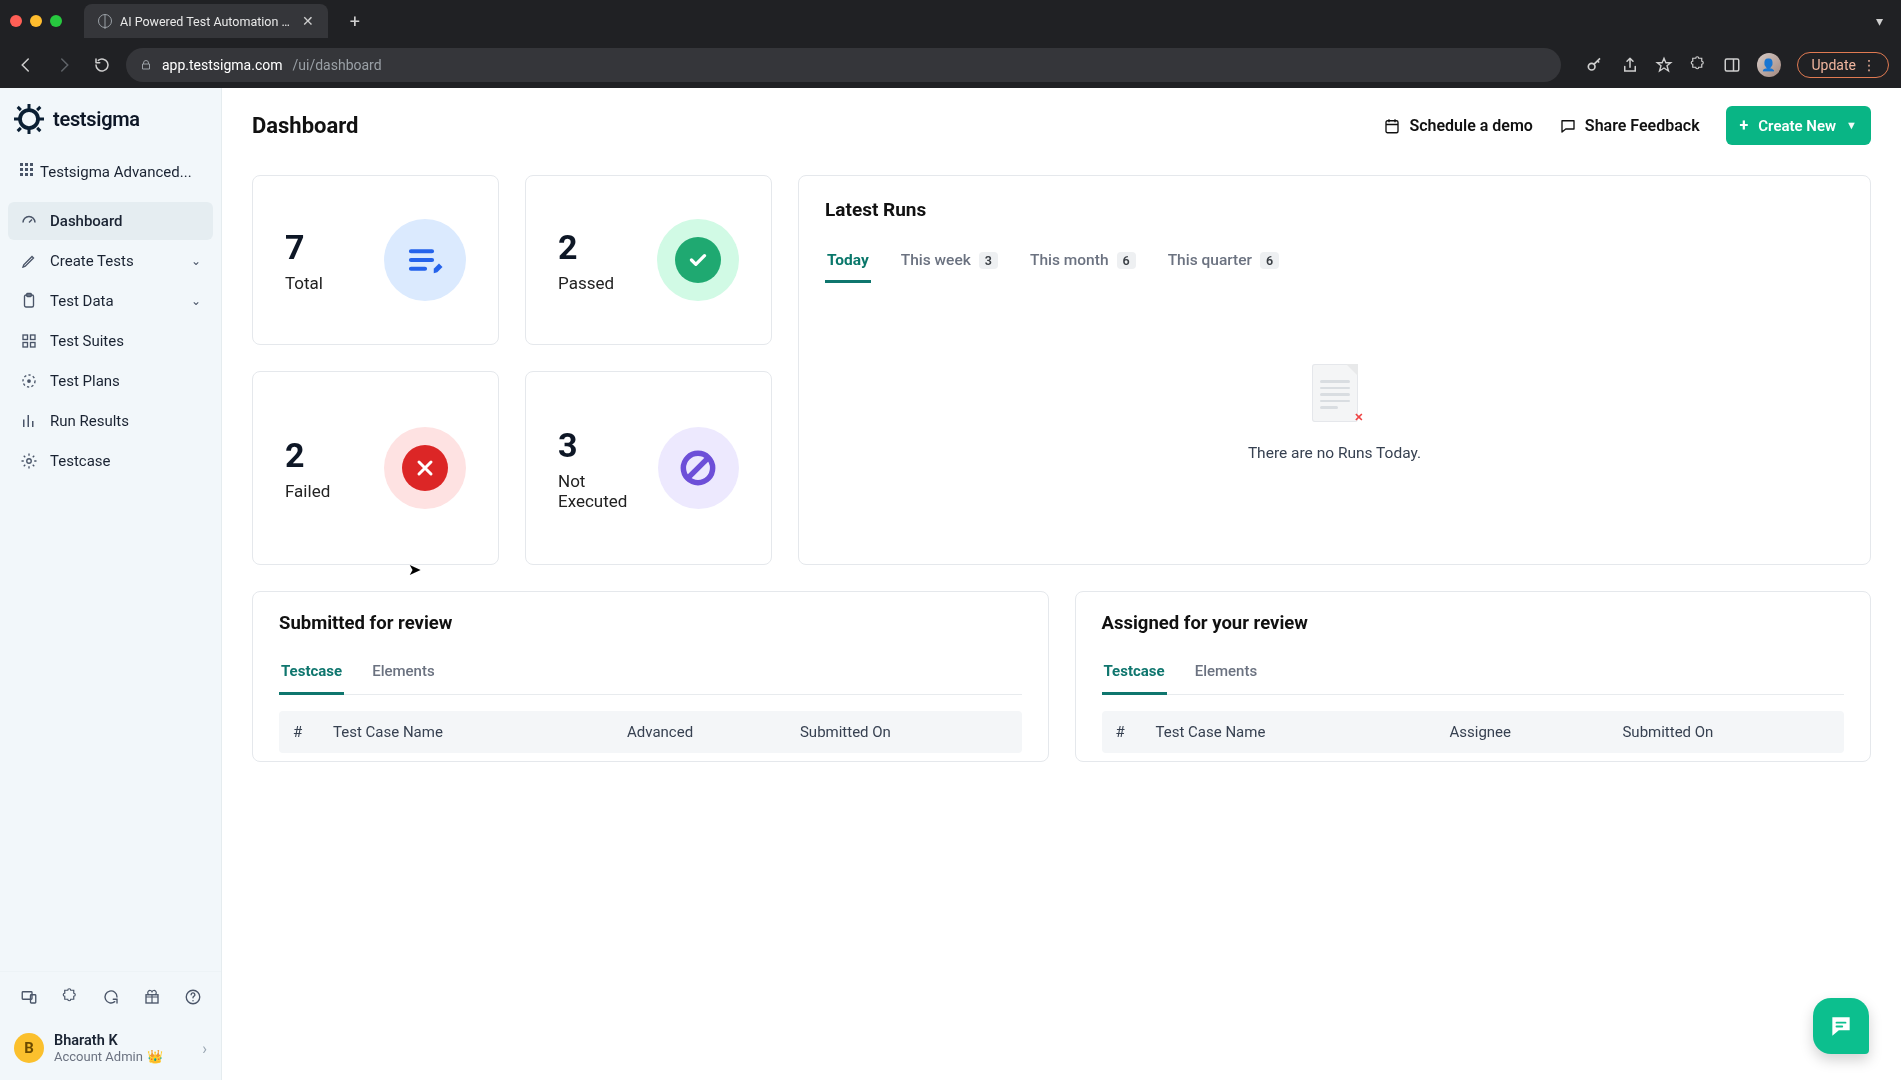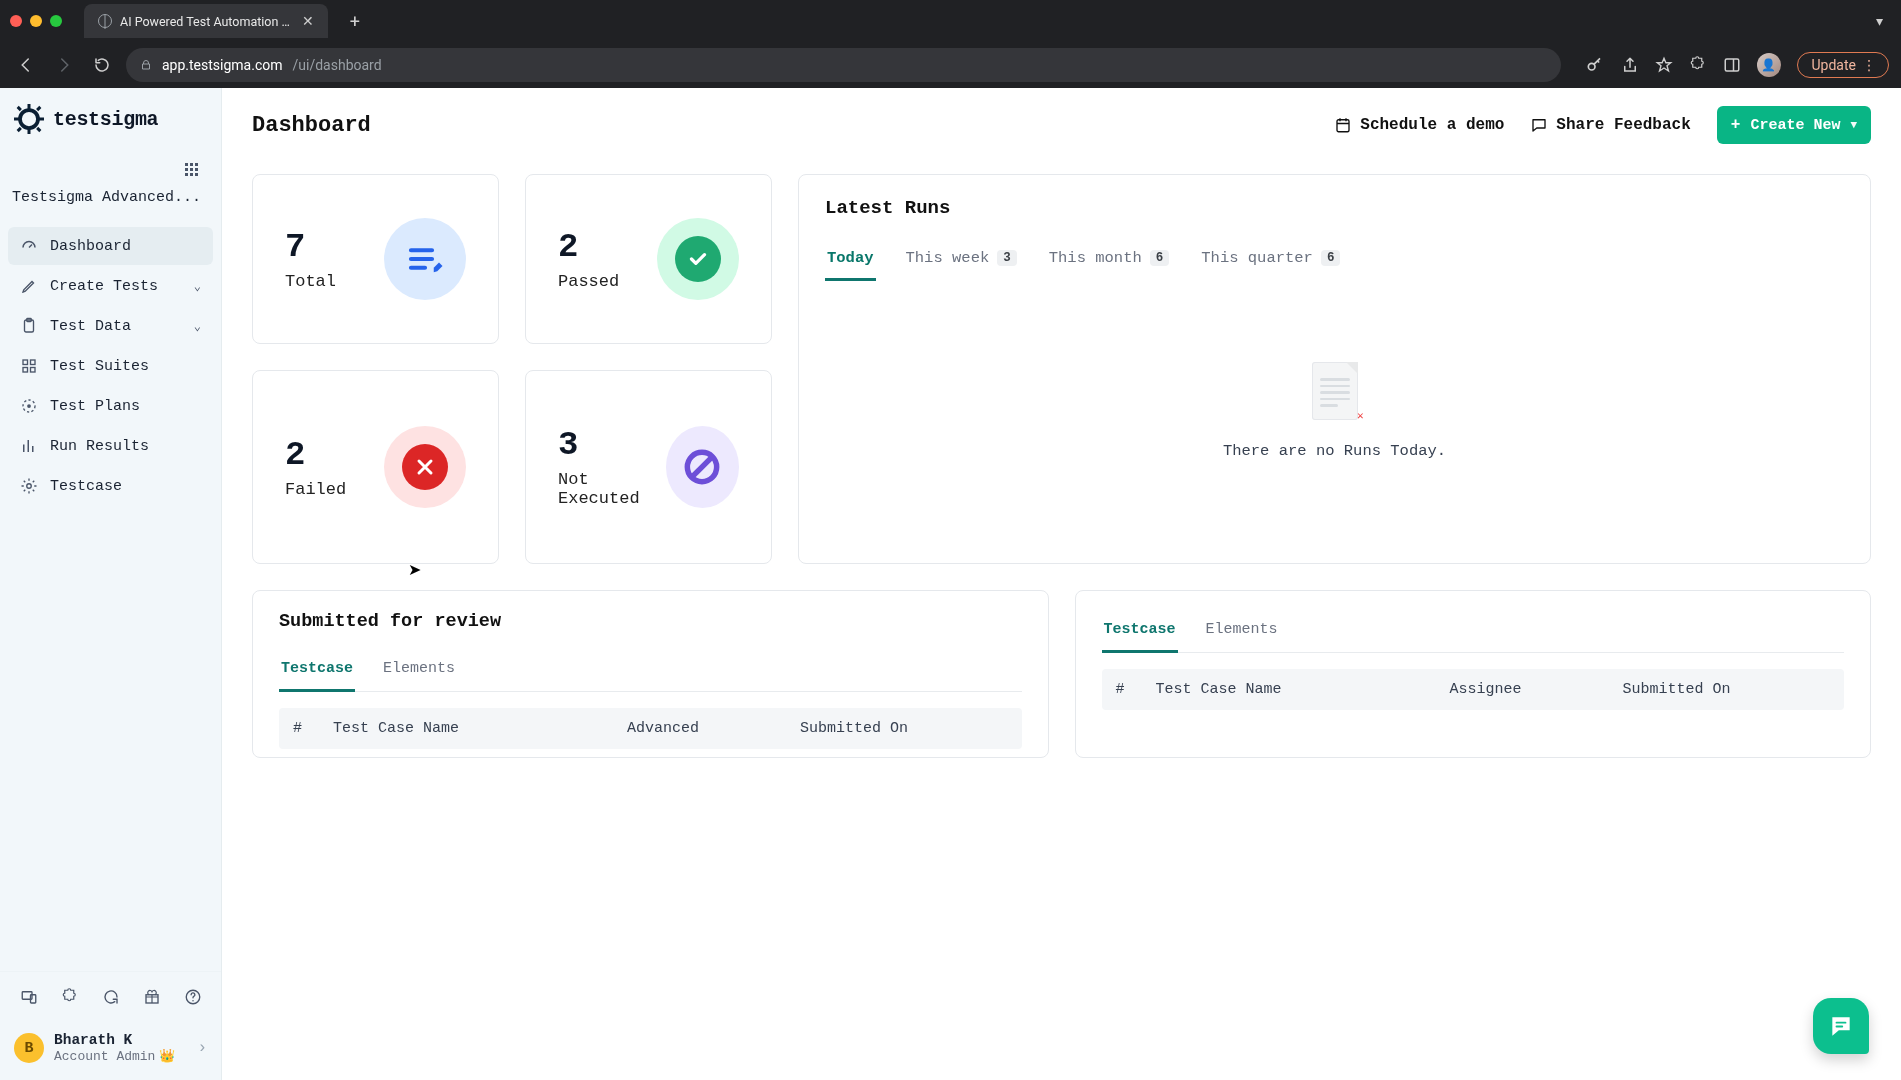--- a/index.html
+++ b/index.html
@@ -27,28 +27,28 @@
   .lock { width:12px;height:14px; }
   .url-host { color:#fff; font-size:14px; }
   .url-path { color:#9aa0a6; font-size:14px; }
   .addr-right { display:flex; align-items:center; gap:16px; margin-left:14px; }
   .addr-icon { color:#cfcfcf; cursor:pointer; }
   .avatar { width:24px;height:24px;border-radius:50%; background:linear-gradient(135deg,#d7ccc8,#a1887f); display:flex; align-items:center; justify-content:center; font-size:12px; color:#fff;}
   .update-btn { display:flex; align-items:center; gap:6px; border:1.5px solid #e07a52; border-radius:18px; padding:4px 10px 4px 14px; color:#f0b59e; font-size:14px; cursor:pointer;}
   .update-btn .dots{letter-spacing:2px;}
 
   
-  .app { display:flex; height:calc(100vh - 88px); background:#fff;font-family:Liberation Mono, monospace; }
+  .app { display:flex; height:calc(100vh - 88px); background:#fff; }
 
   
   .sidebar { width:222px; background:#f2f7fa; border-right:1px solid #e5ecef; display:flex; flex-direction:column; }
   .brand { display:flex; align-items:center; gap:9px; padding:16px 16px 14px 14px; }
   .brand-logo { width:30px;height:30px; }
   .brand-name { font-size:20px; font-weight:600; color:#0e1726; letter-spacing:-0.3px;}
-  .project-picker { margin:6px 10px 10px; display:flex; align-items:flex-end; gap:10px; padding:9px 10px; border-radius:6px; cursor:pointer;flex-direction:column; }
+  .project-picker { margin:6px 10px 10px; display:flex; align-items:flex-start; gap:4px; padding:9px 10px; border-radius:6px; cursor:pointer; }
   .waffle { width:16px;height:16px; display:grid; grid-template-columns:repeat(3,3px); grid-template-rows:repeat(3,3px); gap:2px;}
   .waffle span{background:#4a5568;}
   .project-name{font-size:15px;color:#1a2332;white-space:nowrap;overflow:hidden;text-overflow:ellipsis;}
 
   .nav { padding:2px 8px; }
   .nav-item { display:flex; align-items:center; gap:12px; padding:10px 12px; border-radius:6px; color:#1a2332; font-size:15px; cursor:pointer; margin-bottom:2px;}
   .nav-item .icon{ width:18px;height:18px; display:flex;align-items:center;justify-content:center; color:#4a5568;}
   .nav-item.active{ background:#e5edf1; font-weight:500;}
   .nav-item .chev { margin-left:auto; color:#4a5568; font-size:12px;}
 
@@ -467,20 +467,21 @@
         </div>
         <div class="table-head">
           <span>#</span>
           <span>Test Case Name</span>
           <span>Advanced</span>
           <span>Submitted On</span>
         </div>
       </div>
 
       <div class="review-card">
+        <div class="review-title">Assigned for your review</div>
         <div class="sub-tabs">
           <div class="sub-tab active">Testcase</div>
           <div class="sub-tab">Elements</div>
         </div>
         <div class="table-head assigned">
           <span>#</span>
           <span>Test Case Name</span>
           <span>Assignee</span>
           <span>Submitted On</span>
         </div>

